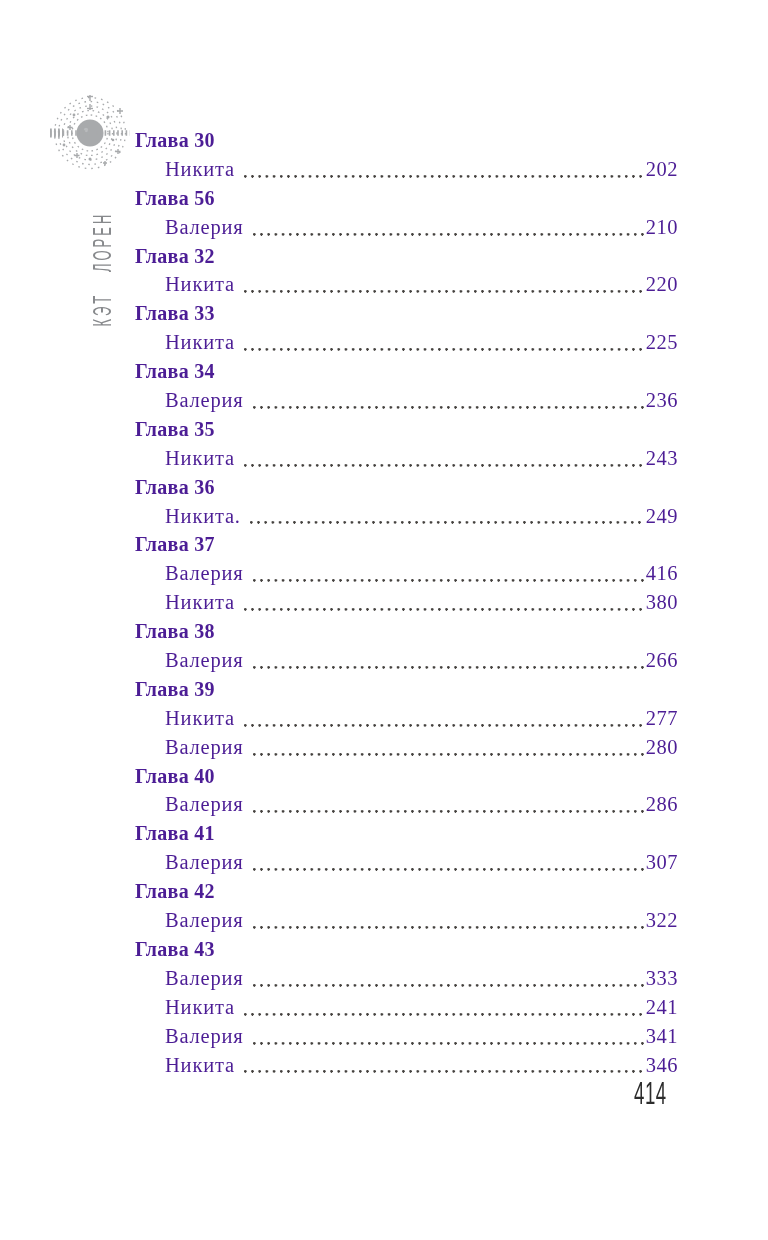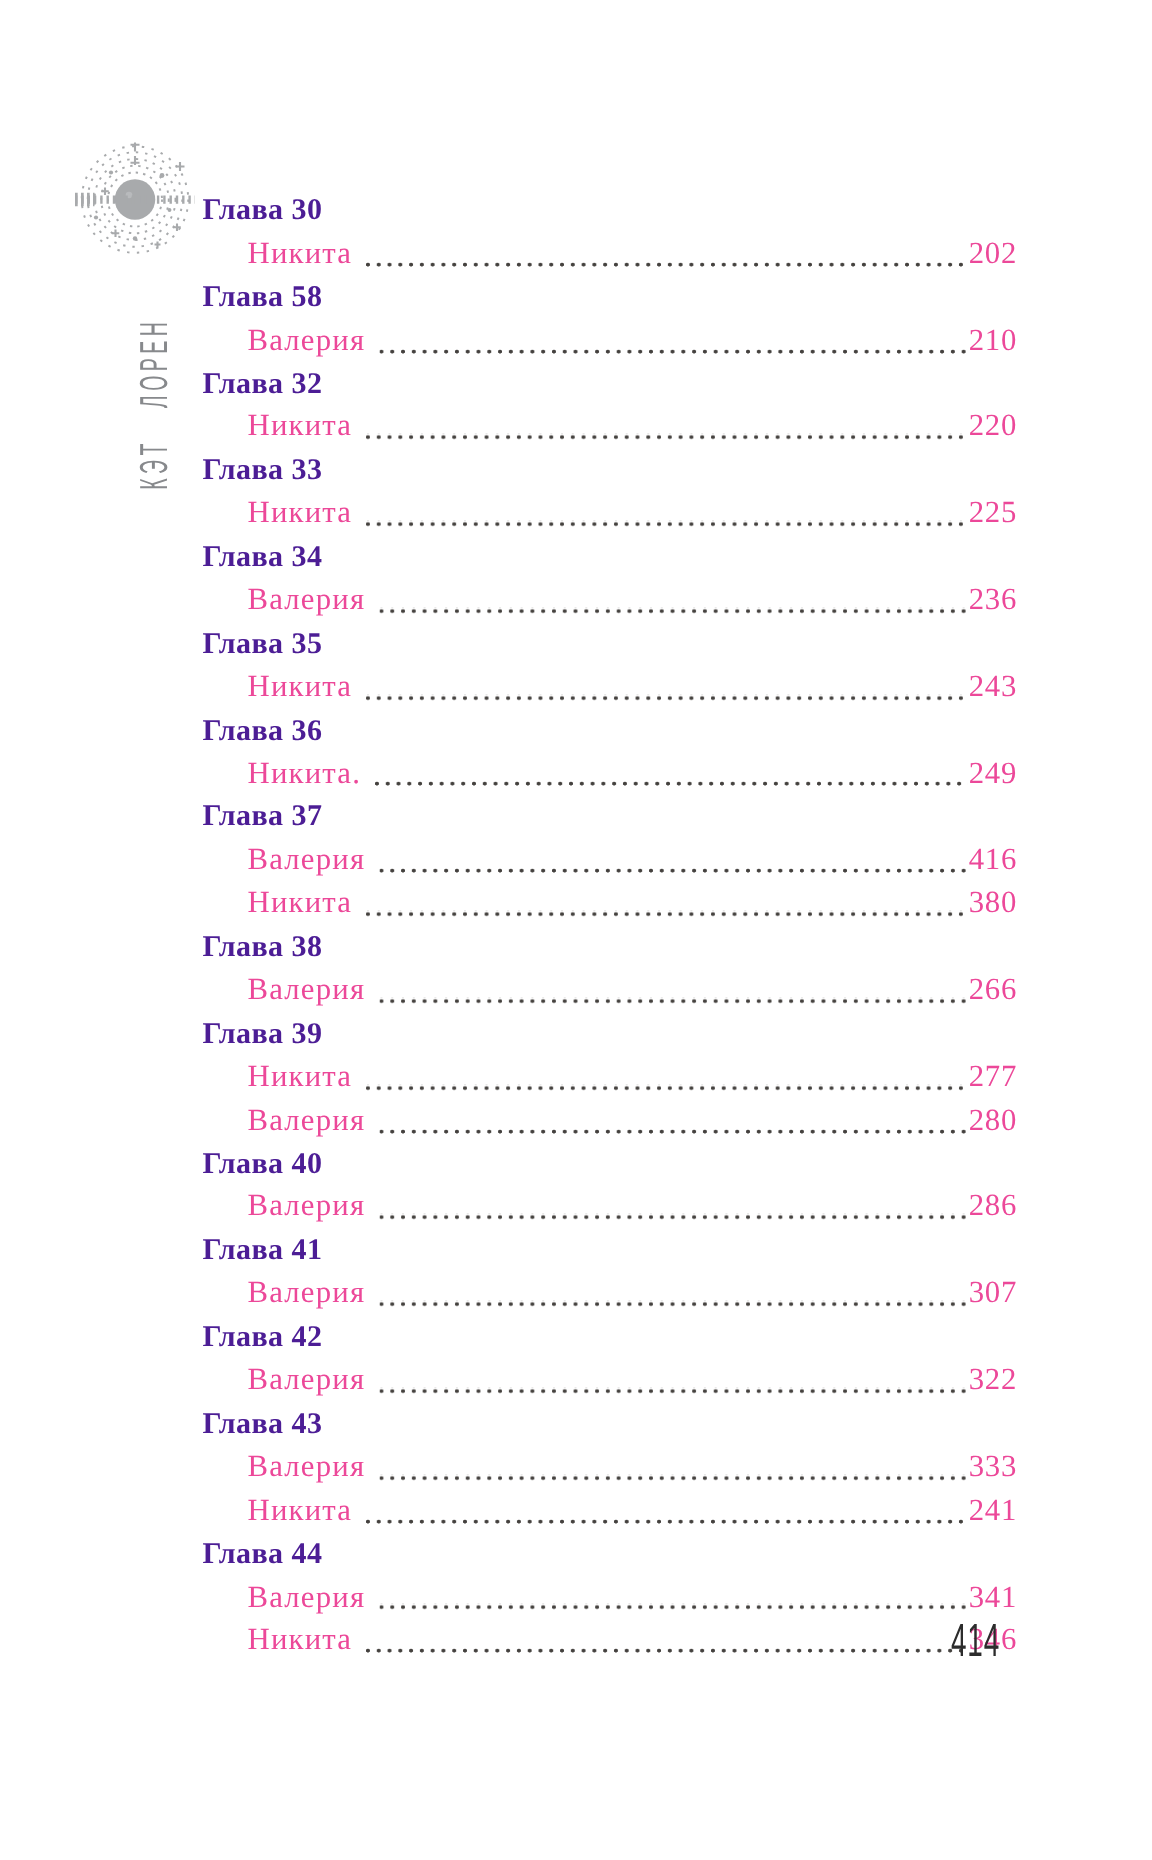--- a/index.html
+++ b/index.html
@@ -24,21 +24,21 @@
     font-family:"Liberation Sans", sans-serif;
     font-size:26px;font-weight:500;color:#87898c;
     letter-spacing:6px;word-spacing:28px;white-space:pre;
     transform:scaleX(0.5);
   }
 
   
   .toc{position:absolute;left:135px;top:126px;width:543px;}
   .row{
     display:flex;align-items:baseline;height:28.9px;line-height:28.9px;
-    font-size:20.5px;color:#ec4899;letter-spacing:0.8px;
+    font-size:20.5px;color:#4c1d95;letter-spacing:0.8px;
   }
   .row.chapter{
     font-weight:bold;font-size:20px;color:#4c1d95;letter-spacing:0.3px;
   }
   .row.entry{padding-left:30px;}
   .entry-name{white-space:pre;}
   .leader{
     flex:1;align-self:flex-end;height:4px;
     margin:0 1px 6px 9px;
     background-image:radial-gradient(circle at 1.3px 2.4px, #45423f 1.1px, rgba(0,0,0,0) 1.5px);
@@ -98,21 +98,21 @@
     <span class="author-text">КЭТ ЛОРЕН</span>
   </div>
 
   <div class="toc">
       <div class="row chapter">Глава 30</div>
       <div class="row entry">
         <span class="entry-name">Никита</span>
         <span class="leader"></span>
         <span class="entry-page">202</span>
       </div>
-      <div class="row chapter">Глава 58</div>
+      <div class="row chapter">Глава 56</div>
       <div class="row entry">
         <span class="entry-name">Валерия</span>
         <span class="leader"></span>
         <span class="entry-page">210</span>
       </div>
       <div class="row chapter">Глава 32</div>
       <div class="row entry">
         <span class="entry-name">Никита</span>
         <span class="leader"></span>
         <span class="entry-page">220</span>
@@ -191,21 +191,20 @@
       <div class="row entry">
         <span class="entry-name">Валерия</span>
         <span class="leader"></span>
         <span class="entry-page">333</span>
       </div>
       <div class="row entry">
         <span class="entry-name">Никита</span>
         <span class="leader"></span>
         <span class="entry-page">241</span>
       </div>
-      <div class="row chapter">Глава 44</div>
       <div class="row entry">
         <span class="entry-name">Валерия</span>
         <span class="leader"></span>
         <span class="entry-page">341</span>
       </div>
       <div class="row entry">
         <span class="entry-name">Никита</span>
         <span class="leader"></span>
         <span class="entry-page">346</span>
       </div>

